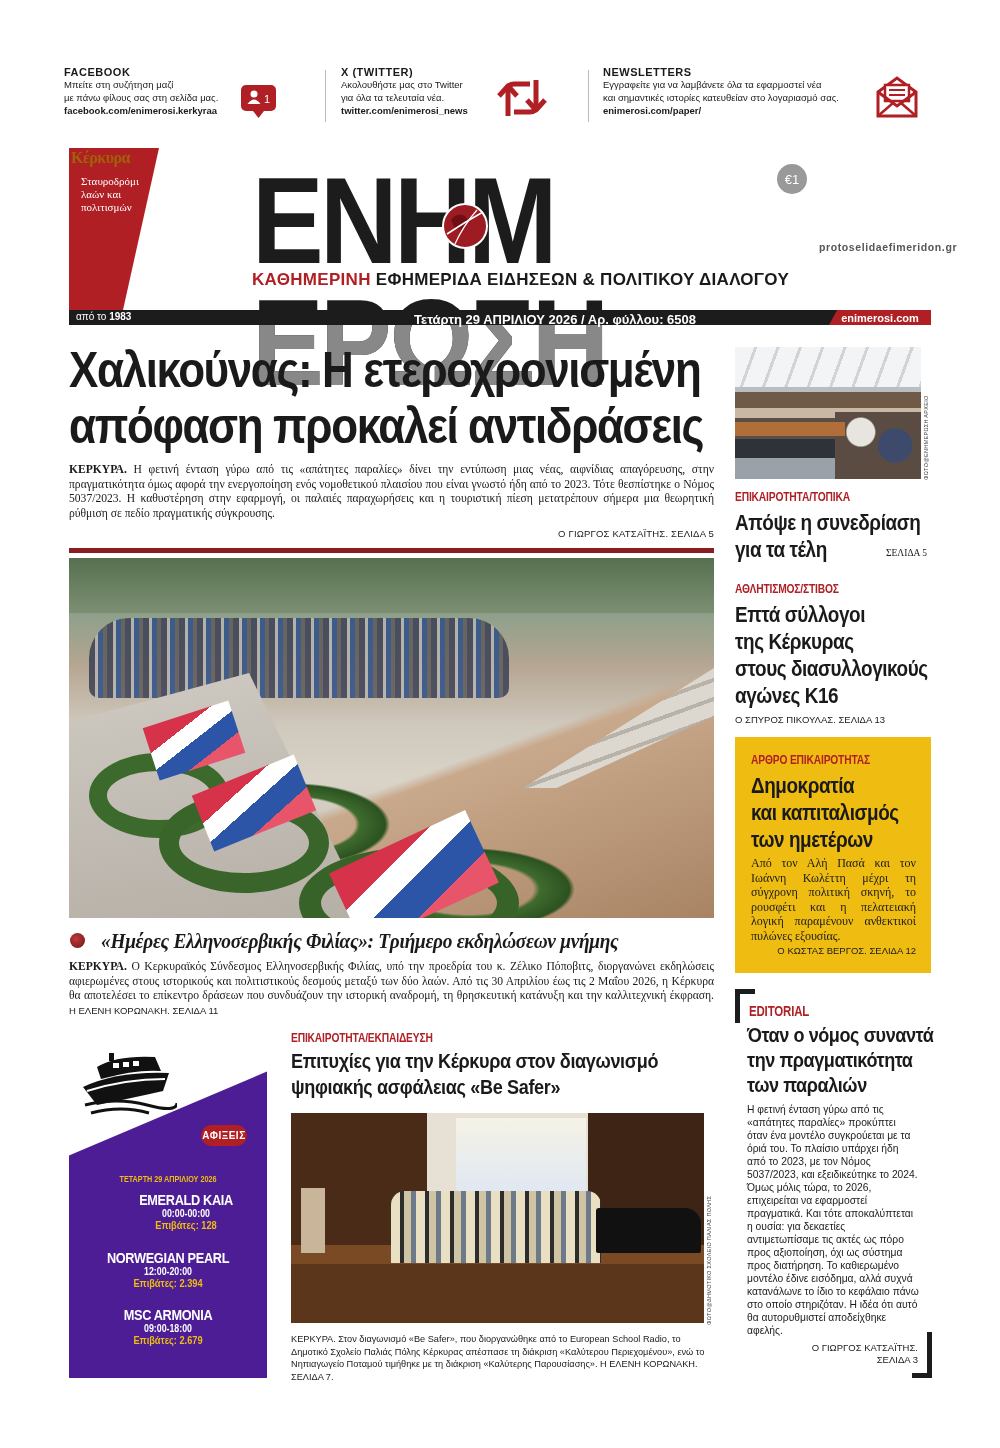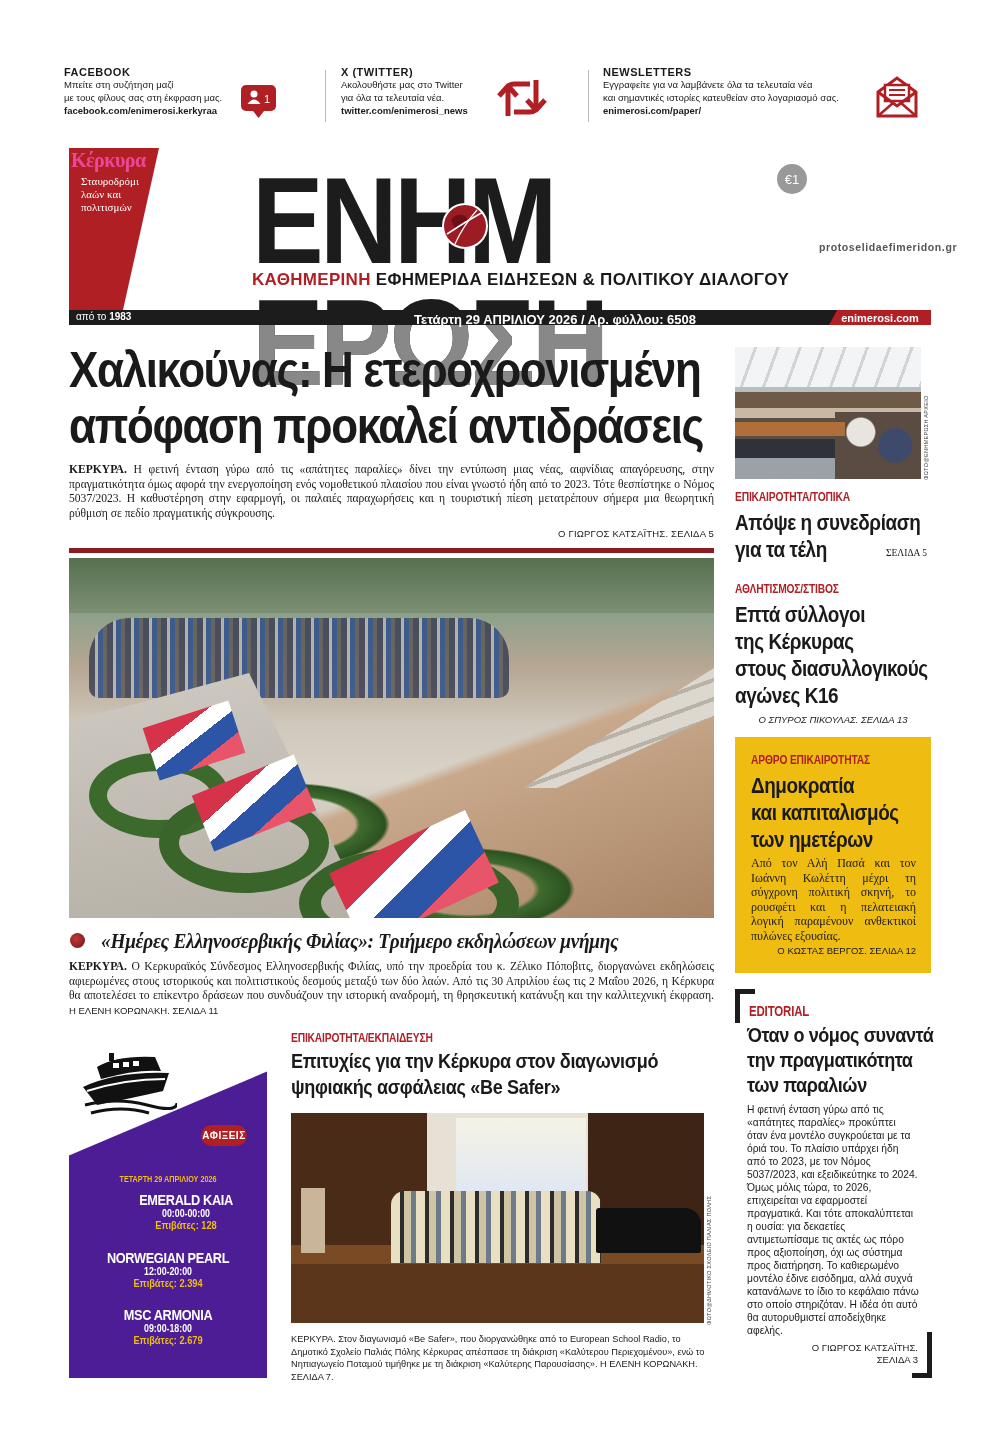--- a/index.html
+++ b/index.html
@@ -8,21 +8,21 @@
   .abs { position: absolute; }
 
   
   .soc-title { font-weight: 700; font-size: 11px; letter-spacing: 0.5px; }
   .soc-line { font-size: 9.5px; line-height: 13px; }
   .soc-link { font-weight: 700; font-size: 9.5px; line-height: 13px; }
   .soc-divider { width: 1px; background: #bbb; }
 
   
   .kerkyra-badge { background: #b01f24; clip-path: polygon(0 0, 100% 0, 60% 100%, 0 100%); }
-  .kerkyra-title { color: #ec4899; font-weight: 700; font-size: 20px; font-family: "Liberation Serif", serif; letter-spacing: -0.5px; }
+  .kerkyra-title { color: #a16207; font-weight: 700; font-size: 16px; font-family: "Liberation Serif", serif; letter-spacing: -0.5px; }
   .kerkyra-sub { color: #fff; font-size: 11px; line-height: 13px; font-family: "Liberation Serif", serif; }
   .logo-word { font-family: "Liberation Sans", sans-serif; font-weight: 900; font-size: 122px; letter-spacing: -4px; line-height: 1; color: #1c1c1c; transform: scaleX(0.88); transform-origin: left top; position: relative; }
   .logo-gray { position: absolute; left: 0; top: 0; color: #888; clip-path: inset(62% 0 0 0); }
   .price-badge { width: 30px; height: 30px; border-radius: 50%; background: #999; color: #fff; font-size: 13px; display: flex; align-items: center; justify-content: center; }
   .tagline { font-weight: 700; font-size: 17px; letter-spacing: 0.3px; white-space: nowrap; }
   .tagline .red { color: #b01f24; }
   .dateline-bar { background: #1c1c1c; }
   .dateline-red { background: #b01f24; clip-path: polygon(8% 0, 100% 0, 100% 100%, 0 100%); color: #fff; font-weight: 700; font-size: 11px; display: flex; align-items: center; justify-content: center; }
   .since { color: #fff; font-size: 10px; }
   .since b { font-weight: 700; }
@@ -88,21 +88,21 @@
   
   .third-head { font-weight: 700; font-size: 21px; line-height: 26px; letter-spacing: -0.4px; transform: scaleX(0.86); transform-origin: left top; white-space: nowrap; }
   .caption { font-size: 9.2px; line-height: 12.5px; }
 </style>
 </head>
 <body>
 
 <div class="abs" style="left:64px; top:66px; width:165px;">
   <div class="soc-title">FACEBOOK</div>
   <div class="soc-line">Μπείτε στη συζήτηση μαζί</div>
-  <div class="soc-line">με τους φίλους σας στη έκφραση μας.</div>
+  <div class="soc-line">με πάνω φίλους σας στη σελίδα μας.</div>
   <div class="soc-link">facebook.com/enimerosi.kerkyraa</div>
 </div>
 <div class="abs" style="left:240px; top:84px; width:37px; height:36px;">
   <svg width="37" height="36" viewBox="0 0 37 36">
     <rect x="1" y="1" width="35" height="26" rx="5" fill="#b01f24"></rect>
     <polygon points="13,27 24,27 18.5,34" fill="#b01f24"></polygon>
     <circle cx="14" cy="10" r="3.5" fill="#fff"></circle>
     <path d="M7.5 20 Q14 11 20.5 20 Z" fill="#fff"></path>
     <text x="24" y="19" fill="#fff" font-size="11" font-family="Liberation Sans, sans-serif">1</text>
   </svg>
@@ -120,21 +120,21 @@
     <path d="M12 40 V14 Q12 8 18 8 H34" fill="none" stroke="#b01f24" stroke-width="5"></path>
     <polyline points="3,20 12,10 21,20" fill="none" stroke="#b01f24" stroke-width="5" stroke-linejoin="round"></polyline>
     <path d="M40 4 V30 Q40 36 34 36 H18" fill="none" stroke="#b01f24" stroke-width="5"></path>
     <polyline points="31,24 40,34 49,24" fill="none" stroke="#b01f24" stroke-width="5" stroke-linejoin="round"></polyline>
   </svg>
 </div>
 <div class="abs soc-divider" style="left:588px; top:70px; height:52px;"></div>
 
 <div class="abs" style="left:603px; top:66px; width:260px;">
   <div class="soc-title">NEWSLETTERS</div>
-  <div class="soc-line">Εγγραφείτε για να λαμβάνετε όλα τα τελευταία νέα</div>
+  <div class="soc-line">Εγγραφείτε για να λαμβάνετε όλα τα εφαρμοστεί νέα</div>
   <div class="soc-line">και σημαντικές ιστορίες κατευθείαν στο λογαριασμό σας.</div>
   <div class="soc-link">enimerosi.com/paper/</div>
 </div>
 <div class="abs" style="left:874px; top:74px; width:46px; height:46px;">
   <svg width="46" height="46" viewBox="0 0 46 46">
     <path d="M4 18 L23 4 L42 18 V42 H4 Z" fill="none" stroke="#b01f24" stroke-width="3"></path>
     <rect x="11" y="11" width="24" height="16" fill="#fff" stroke="#b01f24" stroke-width="2.5"></rect>
     <line x1="15" y1="16" x2="31" y2="16" stroke="#b01f24" stroke-width="2"></line>
     <line x1="15" y1="21" x2="31" y2="21" stroke="#b01f24" stroke-width="2"></line>
     <polyline points="4,18 23,32 42,18" fill="none" stroke="#b01f24" stroke-width="3"></polyline>
@@ -271,21 +271,21 @@
 </div>
 <div class="abs page-ref" style="left:886px; top:548px;">ΣΕΛΙΔΑ 5</div>
 
 <div class="abs kicker" style="left:735px; top:582px;">ΑΘΛΗΤΙΣΜΟΣ/ΣΤΙΒΟΣ</div>
 <div class="abs" style="left:735px; top:601px; width:200px;">
   <div class="side-head">Επτά σύλλογοι</div>
   <div class="side-head">της Κέρκυρας</div>
   <div class="side-head">στους διασυλλογικούς</div>
   <div class="side-head">αγώνες Κ16</div>
 </div>
-<div class="abs sans-ref" style="left:735px; top:714px; width:196px; text-align:center;font-style:italic;">Ο ΣΠΥΡΟΣ ΠΙΚΟΥΛΑΣ. ΣΕΛΙΔΑ 13</div>
+<div class="abs sans-ref" style="left:735px; top:714px; width:196px; text-align:left;">Ο ΣΠΥΡΟΣ ΠΙΚΟΥΛΑΣ. ΣΕΛΙΔΑ 13</div>
 
 <div class="abs opinion-box" style="left:735px; top:737px; width:196px; height:236px;"></div>
 <div class="abs kicker" style="left:751px; top:753px;">ΑΡΘΡΟ ΕΠΙΚΑΙΡΟΤΗΤΑΣ</div>
 <div class="abs" style="left:751px; top:772px; width:170px;">
   <div class="side-head">Δημοκρατία</div>
   <div class="side-head">και καπιταλισμός</div>
   <div class="side-head">των ημετέρων</div>
 </div>
 <div class="abs opinion-body" style="left:751px; top:856px; width:165px;">Από τον Αλή Πασά και τον Ιωάννη Κωλέττη μέχρι τη σύγχρονη πολιτική σκηνή, το ρουσφέτι και η πελατειακή λογική παραμένουν ανθεκτικοί πυλώνες εξουσίας.</div>
 <div class="abs sans-ref" style="left:735px; top:945px; width:181px; text-align:right;">Ο ΚΩΣΤΑΣ ΒΕΡΓΟΣ. ΣΕΛΙΔΑ 12</div>

